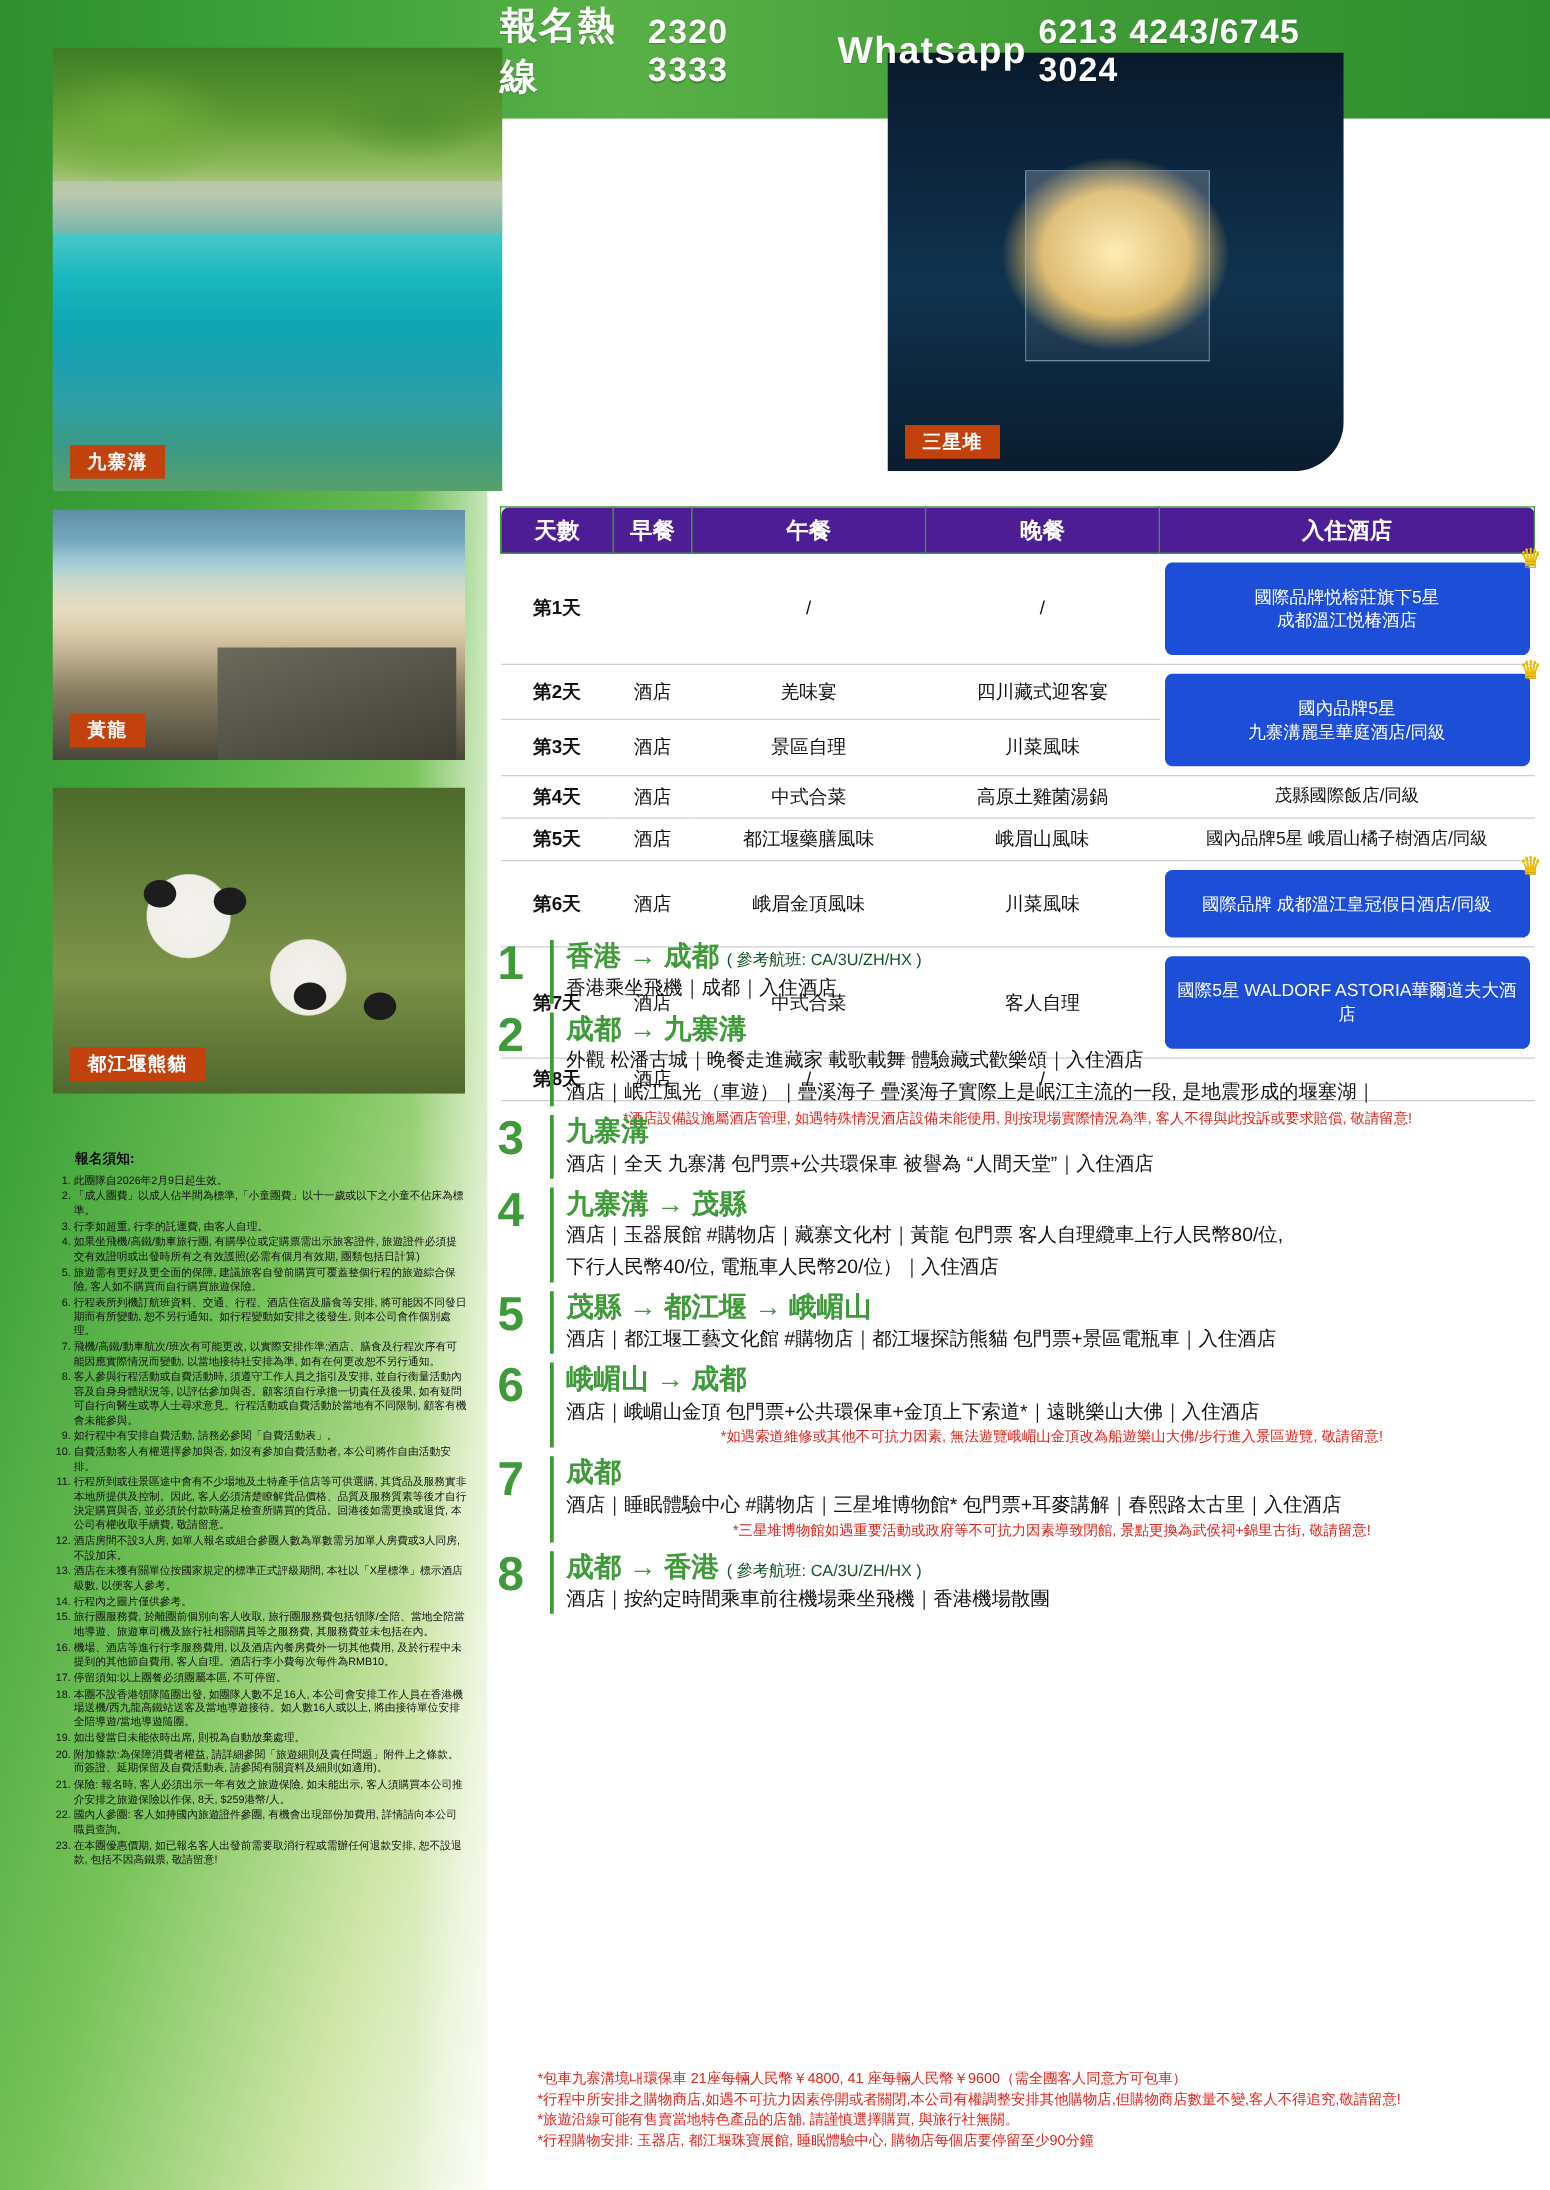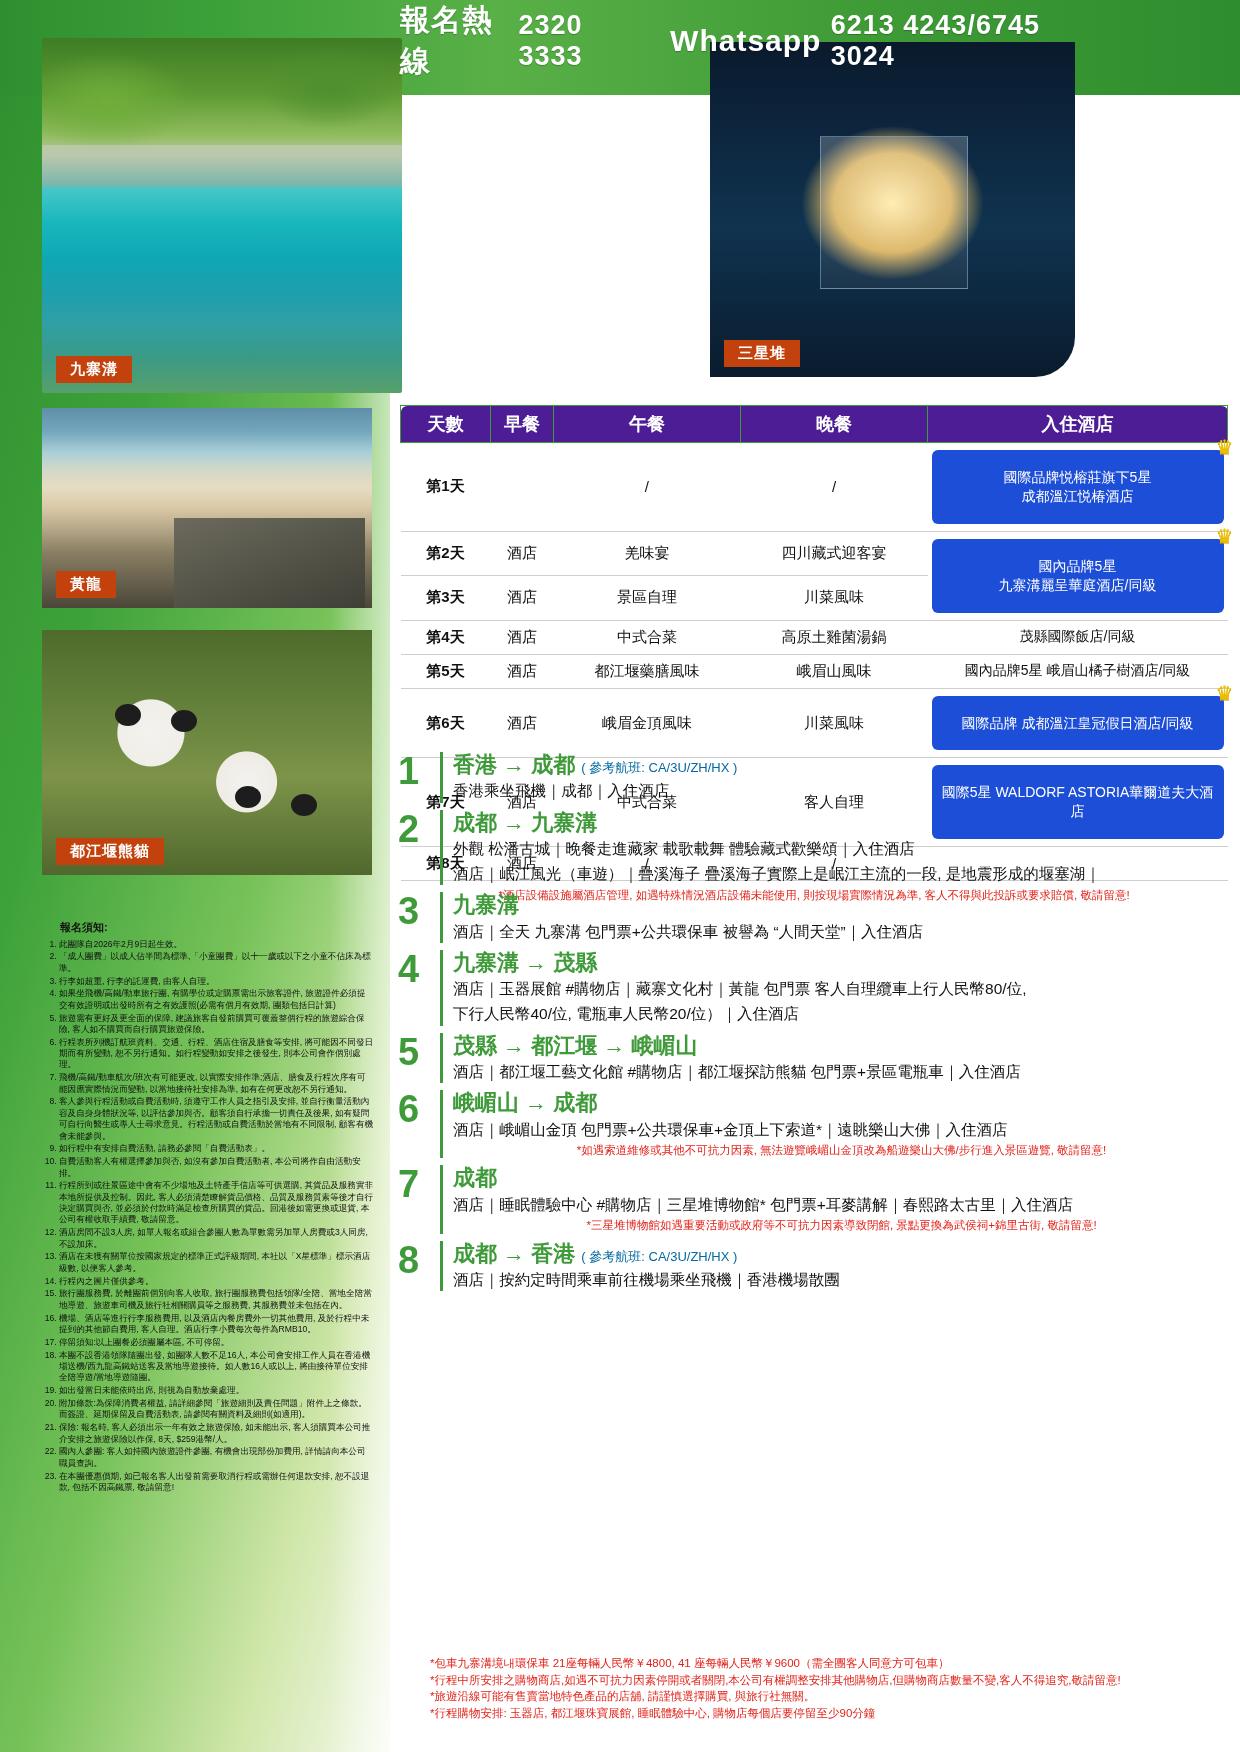--- a/index.html
+++ b/index.html
@@ -124,21 +124,21 @@
 
   
   .itin{ position:absolute; left:398px; top:752px; width:832px; z-index:5; }
   .day-block{ display:flex; margin-bottom:7px; }
   .day-num{
     font-size:38px; font-weight:bold; color:#3f9a3a; width:42px;
     line-height:38px; text-align:left; flex:none;
   }
   .day-body{ border-left:3px solid #3f9a3a; padding-left:10px; flex:1; }
   .day-title{ font-size:22px; font-weight:bold; color:#3f9a3a; line-height:1.15; }
-  .day-title .ref{ font-size:13px; color:#0369a1; font-weight:normal;text-align:right; }
+  .day-title .ref{ font-size:13px; color:#14532d; font-weight:normal;text-align:right; }
   .day-line{ font-size:15.5px; color:#111; line-height:1.5; margin-top:2px; }
   .day-note{ color:#e2231a; font-size:11.5px; line-height:1.45; margin-top:1px;text-align:center; }
 
   
   .notes{
     position:absolute; left:44px; top:920px; width:330px; z-index:5;
     font-size:8.6px; color:#111; line-height:1.32;
   }
   .notes h4{ margin:0 0 4px 16px; font-size:11px; }
   .notes ol{ margin:0; padding-left:15px; }

